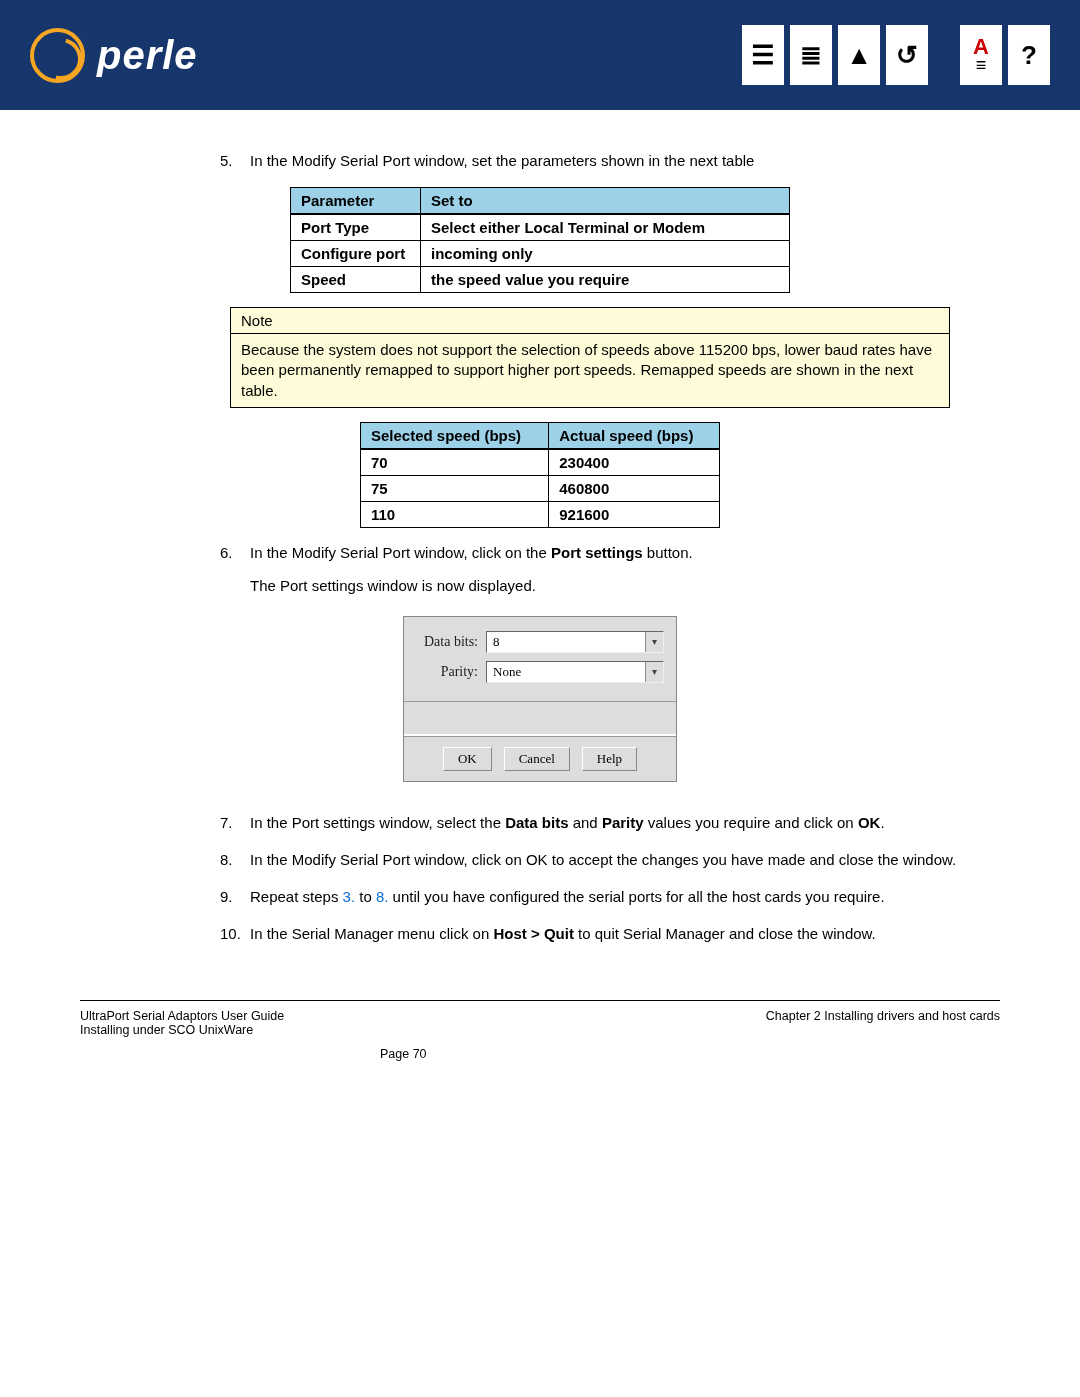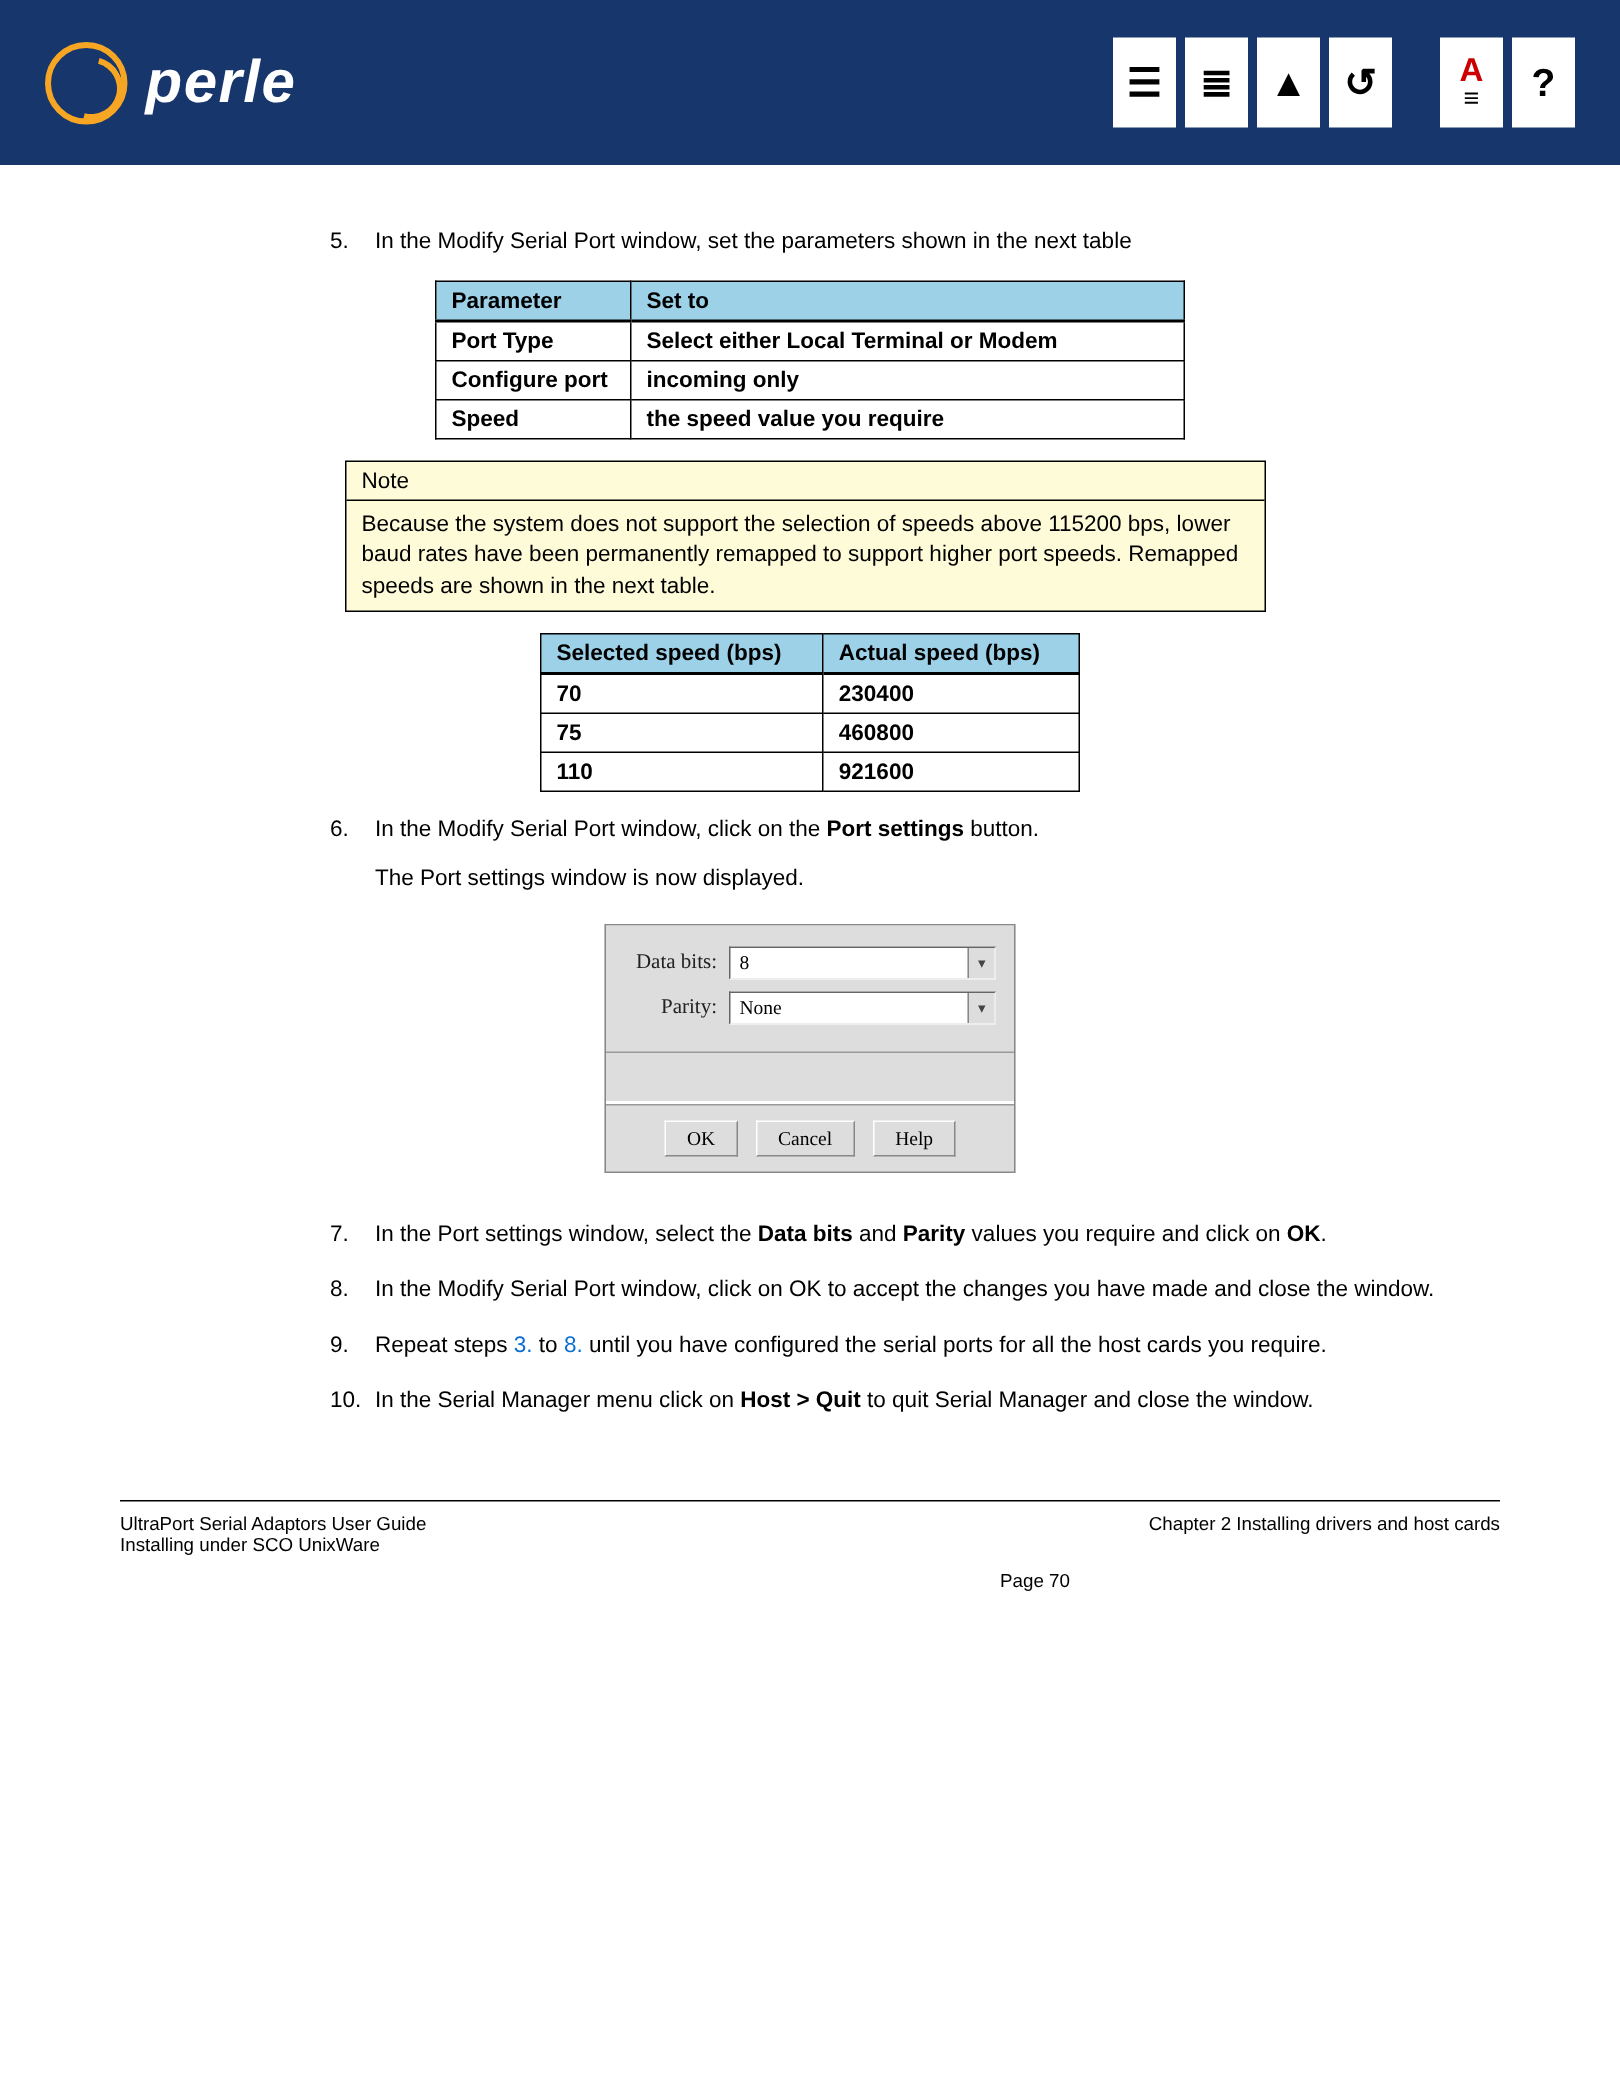--- a/index.html
+++ b/index.html
@@ -82,21 +82,21 @@
   table.doc th {
     background: #9cd1e8;
     font-weight: bold;
     border-bottom: 2px solid #000;
   }
   table.doc thead tr { border-bottom: 2px solid #000; }
   .note {
     border: 1px solid #000;
     background: #fdfbd8;
     margin: 14px 0 14px 150px;
-    width: 614px;
+    width: 720px;
   }
   .note .note-head {
     border-bottom: 1px solid #000;
     padding: 4px 10px;
   }
   .note .note-body { padding: 6px 10px; line-height:1.35; }
   .dialog {
     width: 274px;
     margin: 20px auto 30px auto;
     border: 1px solid #888;
@@ -132,21 +132,21 @@
     padding: 3px 14px; font-family:"Times New Roman",serif; font-size:13px;
   }
   .link { color:#0a6ed1; }
   .footer {
     border-top: 1px solid #000;
     margin: 30px 80px 0 80px;
     padding: 8px 0 30px 0;
     font-size: 12.5px;
   }
   .footer .row1 { display:flex; justify-content:space-between; }
-  .footer .pg { text-align:center; margin-top:10px; padding-left:300px;}
+  .footer .pg { text-align:left; margin-top:10px; padding-left:300px;}
   .step7 b { font-weight:bold; }
 </style>
 </head>
 <body>
 
 <div class="header">
   <div class="logo">
     <div class="logo-ring"></div>
     <div class="logo-text">perle</div>
   </div>

